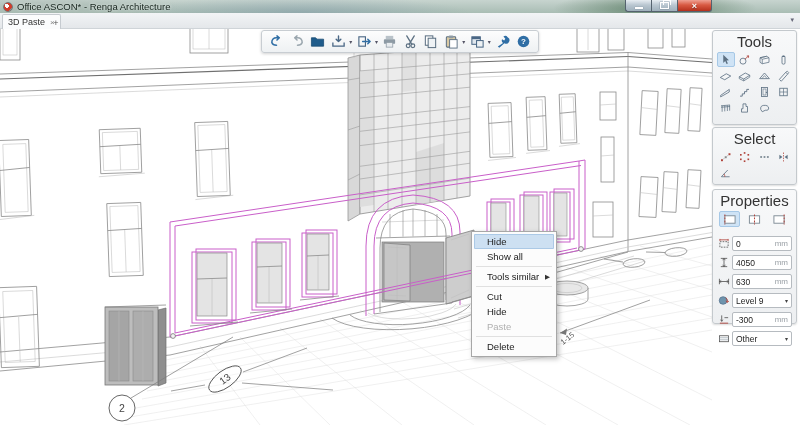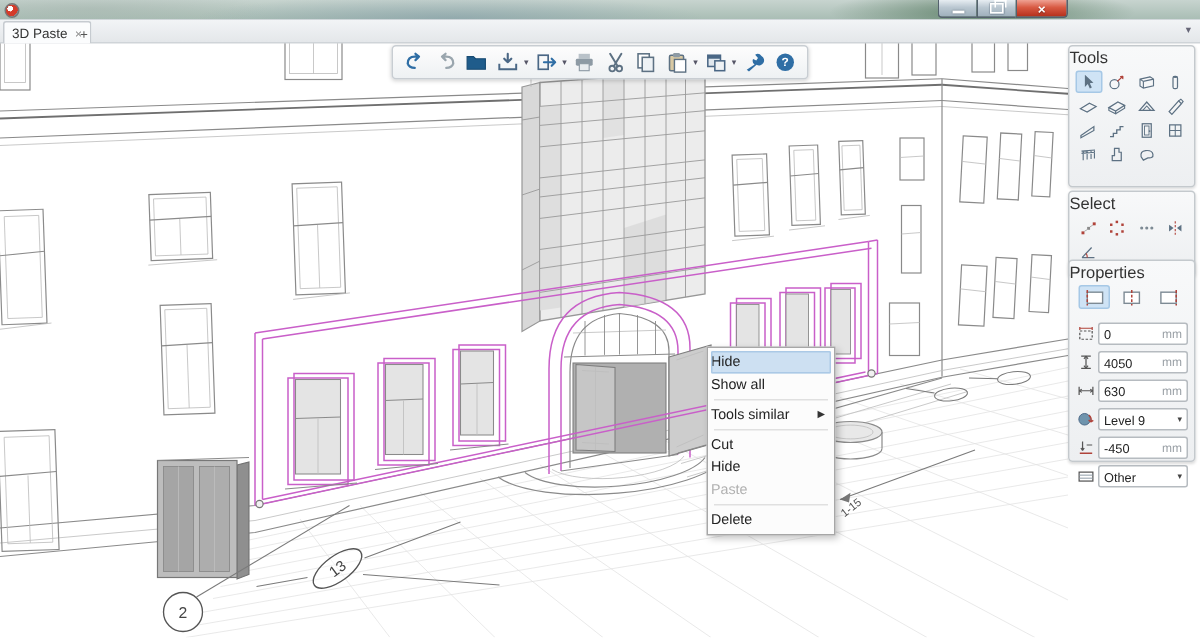--- a/index.html
+++ b/index.html
@@ -44,41 +44,41 @@
     background:linear-gradient(#fdfdfd,#eef1f3);border:1px solid #c8cdd2;border-radius:3px;
     box-shadow:0 1px 3px rgba(0,0,0,.18);display:flex;align-items:center;padding:0 6px;gap:3px}
   .tbtn{display:flex;align-items:center;justify-content:center;width:18px;height:18px}
   .tbtn svg{display:block}
   .dd{font-size:6px;color:#556;margin:0 0 0 -1px}
 
   
   .panel{position:absolute;left:712px;width:85px;box-sizing:border-box;
     background:linear-gradient(#f8f9fa,#edeff1);border:1px solid #c4c9cd;border-radius:3px;
     box-shadow:0 1px 2px rgba(0,0,0,.14)}
-  .panel-title{font-size:11px;color:#333;text-align:left;padding:2px 0 1px}
+  .panel-title{font-size:15px;color:#333;text-align:center;padding:2px 0 1px}
   .tools-grid{display:grid;grid-template-columns:repeat(4,1fr);justify-items:center;row-gap:1px;padding:1px 3px 4px}
   .tool-cell{width:18px;height:15px;display:flex;align-items:center;justify-content:center;border:1px solid transparent;border-radius:2px;box-sizing:border-box}
   .tool-cell.sel{background:#cfe3f5;border-color:#a6c8e6}
   .actions-grid{display:grid;grid-template-columns:repeat(4,1fr);justify-items:center;row-gap:1px;padding:1px 3px 4px}
   .prop-place{display:flex;justify-content:space-between;padding:1px 6px 3px}
   .place-cell{width:21px;height:16px;display:flex;align-items:center;justify-content:center;border:1px solid transparent;border-radius:2px;box-sizing:border-box}
   .place-cell.sel{background:#cfe3f5;border-color:#a6c8e6}
   .prop-rows{padding:2px 4px 5px}
   .prow{display:flex;align-items:center;margin:4px 0 0 0;gap:2px}
   .prow .picon{width:13px;display:flex;justify-content:center}
   .pbox{flex:1;height:15px;background:#fff;border:1px solid #b6bbc0;border-radius:2px;display:flex;align-items:center;
         padding:0 3px;font-size:8.5px;color:#222;box-sizing:border-box}
   .pbox .val{flex:1;overflow:hidden;white-space:nowrap}
   .pbox .unit{color:#9aa0a6;font-size:8px}
   .pbox .sel-arrow{font-size:6px;color:#444}
 
   
   .cmenu{position:absolute;left:471px;top:231px;width:86px;box-sizing:border-box;background:#fcfcfc;
     border:1px solid #a7a7a7;box-shadow:2px 2px 5px rgba(0,0,0,.25);padding:2px;font-size:9.5px;color:#222;z-index:30}
-  .cm-item{height:15px;line-height:15px;position:relative;border-radius:1px}
+  .cm-item{height:15px;line-height:15px;padding-left:13px;position:relative;border-radius:1px}
   .cm-item.hl{background:#cde0f2;outline:1px solid #abc9e6;outline-offset:-1px}
   .cm-item.disabled{color:#b0b0b0}
   .cm-sub{position:absolute;right:4px;top:0;font-size:6.5px;color:#333}
   .cm-sep{border-top:1px solid #e0e0e0;margin:2px 2px}
 
   
   .ln{stroke:#8a8a8a;stroke-width:.8;fill:none}
   .lnb{stroke:#6f6f6f;stroke-width:1.2;fill:none}
   .lnt{stroke:#bdbdbd;stroke-width:.55;fill:none}
   .grid{stroke:#e1e1e1;stroke-width:.5;fill:none}
@@ -394,20 +394,21 @@
       <path class="axl" d="M646,252 L665,252.5"></path>
       <path class="axl" d="M560,333 L650,300"></path>
       <polygon points="560,333 567,328.5 566,335" fill="#777"></polygon>
       <text transform="translate(563,345) rotate(-38)" font-size="7.5" fill="#555">1-15</text>
     </g>
   </g>
 </svg>
 
 <div class="titlebar">
   <span class="app-ico"></span>
+  <span class="title-text">Office ASCON* - Renga Architecture</span>
 </div>
 <div class="winbtns">
   <div class="wb wb-min">
       <div class="glyph-min"></div>
     </div>
   <div class="wb wb-max">
       <div class="glyph-max"></div>
     </div>
   <div class="wb wb-close">
       <span>×</span>
@@ -630,21 +631,21 @@
       </span>
     <span class="tool-cell">
       <svg width="13" height="12" viewBox="0 0 16 16">
           <path d="M2.5 13 L13.5 13 M2.5 13 L11 4" stroke="#5d7183" stroke-width="1.1" fill="none"></path>
           <path d="M7 13 A5 5 0 0 0 6 9.2" stroke="#b0433a" stroke-width="1" fill="none"></path>
         </svg>
       </span>
   </div>
 </div>
 
-<div class="panel" style="top:173px;height:135px">
+<div class="panel" style="top:189px;height:135px">
   <div class="panel-title">Properties</div>
   <div class="prop-place">
     <span class="place-cell sel">
       <svg width="17" height="13" viewBox="0 0 18 14">
           <rect x="4" y="3" width="11" height="8" stroke="#7d8a94" fill="#fff" stroke-width="1"></rect>
           <path d="M4 1.5 L4 12.5" stroke="#b0433a" stroke-width="1.1" stroke-dasharray="2 1.3"></path>
         </svg>
       </span>
     <span class="place-cell">
       <svg width="17" height="13" viewBox="0 0 18 14">
@@ -709,21 +710,21 @@
         </span>
     </div>
     <div class="prow">
       <span class="picon">
         <svg width="12" height="11" viewBox="0 0 13 12">
             <path d="M2 10 L11 10" stroke="#b0433a" stroke-width="1"></path>
             <path d="M4 1.5 L4 8 M4 8 L2.8 6.2 M4 8 L5.2 6.2 M7 4 L11 4" stroke="#555" stroke-width=".9" fill="none"></path>
           </svg>
         </span>
       <span class="pbox">
-        <span class="val">-450</span>
+        <span class="val">-300</span>
         <span class="unit">mm</span>
         </span>
     </div>
     <div class="prow">
       <span class="picon">
         <svg width="12" height="11" viewBox="0 0 13 12">
             <rect x="1.5" y="3" width="10" height="6.5" stroke="#555" fill="none" stroke-width=".9"></rect>
             <path d="M1.5 5.2 L11.5 5.2 M1.5 7.4 L11.5 7.4" stroke="#8a98a3" stroke-width=".7"></path>
           </svg>
         </span>

